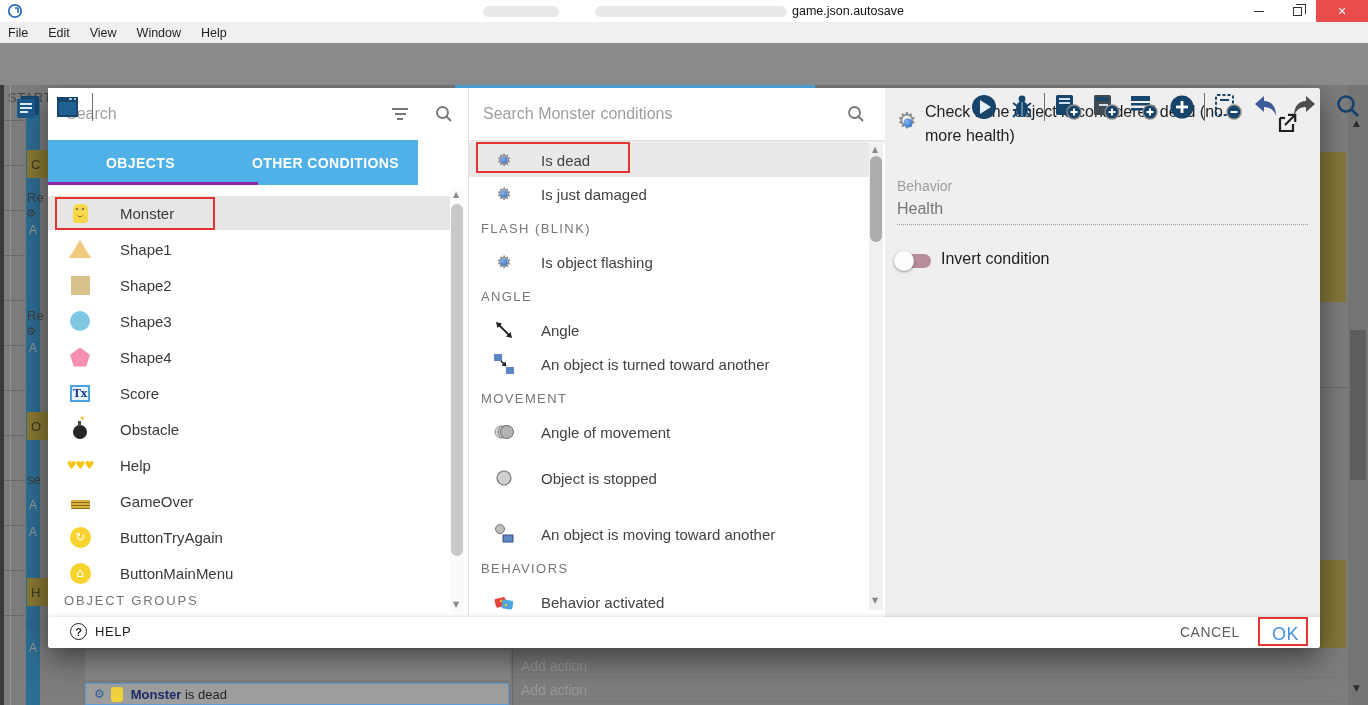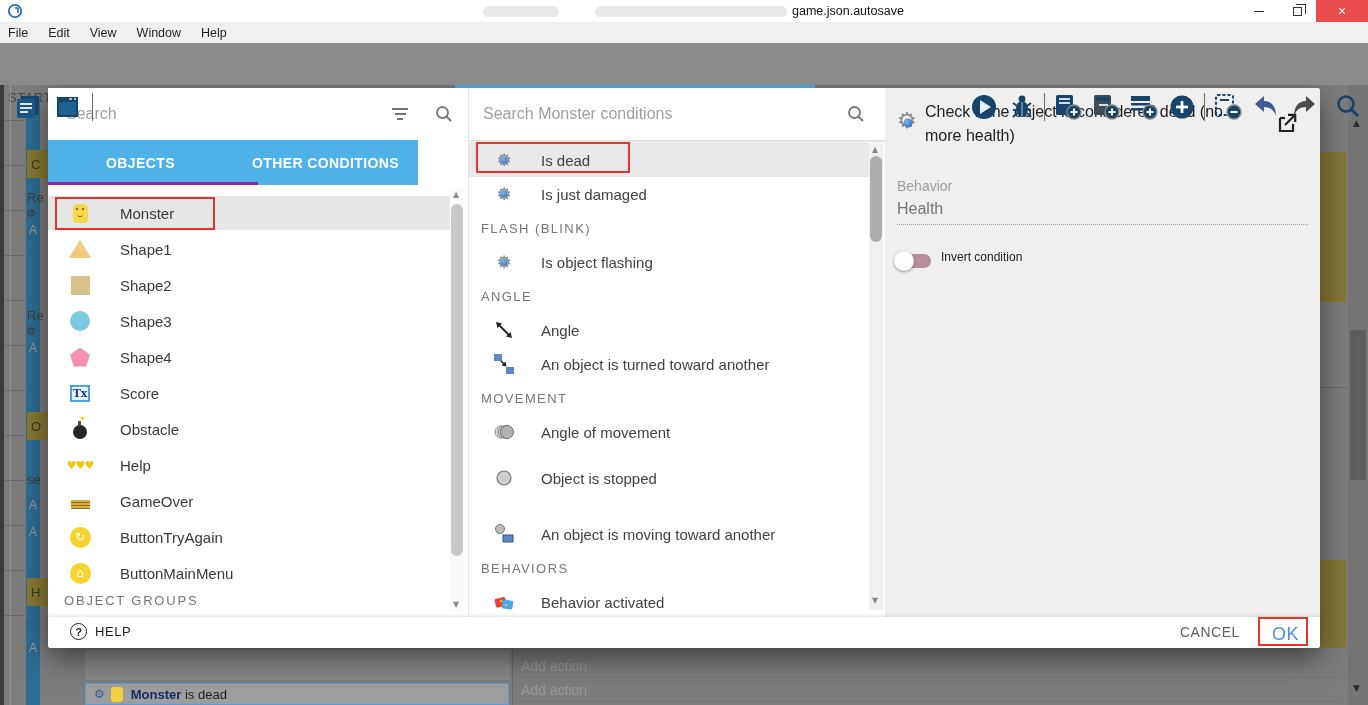--- a/index.html
+++ b/index.html
@@ -113,21 +113,21 @@
   .right-panel { position:absolute; left:837px; top:0; width:435px; height:529px; background:#efefef; border-radius:0 3px 0 0; }
   .desc-gear { position:absolute; left:12px; top:22px; width:24px; height:24px; }
   .desc-gear .gear-glyph { font-size:22px; }
   .desc-text { position:absolute; left:40px; top:12px; width:310px; font-size:16px; line-height:24px; color:#212121; }
   .ext-link { position:absolute; left:391px; top:24px; width:22px; height:22px; }
   .behavior-label { position:absolute; left:12px; top:90px; font-size:14px; color:#9e9e9e; }
   .behavior-value { position:absolute; left:12px; top:112px; font-size:16px; color:#757575; }
   .behavior-underline { position:absolute; left:12px; top:136px; width:411px; border-bottom:1px dotted #9e9e9e; }
   .toggle { position:absolute; left:12px; top:166px; width:34px; height:14px; border-radius:7px; background:#b78d9c; }
   .toggle-knob { position:absolute; left:-3px; top:-3px; width:20px; height:20px; border-radius:50%; background:#fdfdfd; box-shadow:0 1px 3px rgba(0,0,0,.4); }
-  .invert-label { position:absolute; left:56px; top:162px; font-size:12px; color:#212121; }
+  .invert-label { position:absolute; left:56px; top:162px; font-size:16px; color:#212121; }
 
   
   .dlg-footer { position:absolute; left:0; top:529px; width:1272px; height:31px; background:#fff; border-radius:0 0 3px 3px; box-shadow:0 -1px 4px rgba(0,0,0,.12); }
   .help-btn { position:absolute; left:22px; top:6px; display:flex; align-items:center; }
   .help-circle { width:17px; height:17px; border:1.7px solid #1f1f1f; border-radius:50%; color:#1f1f1f; font-size:11px; font-weight:bold; display:flex; align-items:center; justify-content:center; }
   .help-text { margin-left:8px; font-size:13px; color:#1f1f1f; letter-spacing:.6px; }
   .cancel-btn { position:absolute; left:1132px; top:7px; font-size:14px; color:#5f5f5f; letter-spacing:.5px; }
   .ok-btn { position:absolute; left:1224px; top:7px; font-size:18px; color:#4a90e2; letter-spacing:.5px; }
 
   

